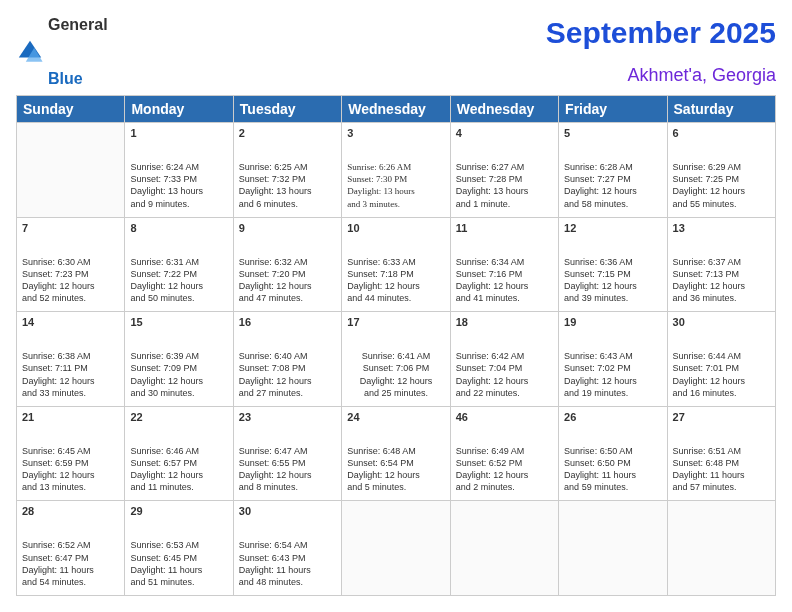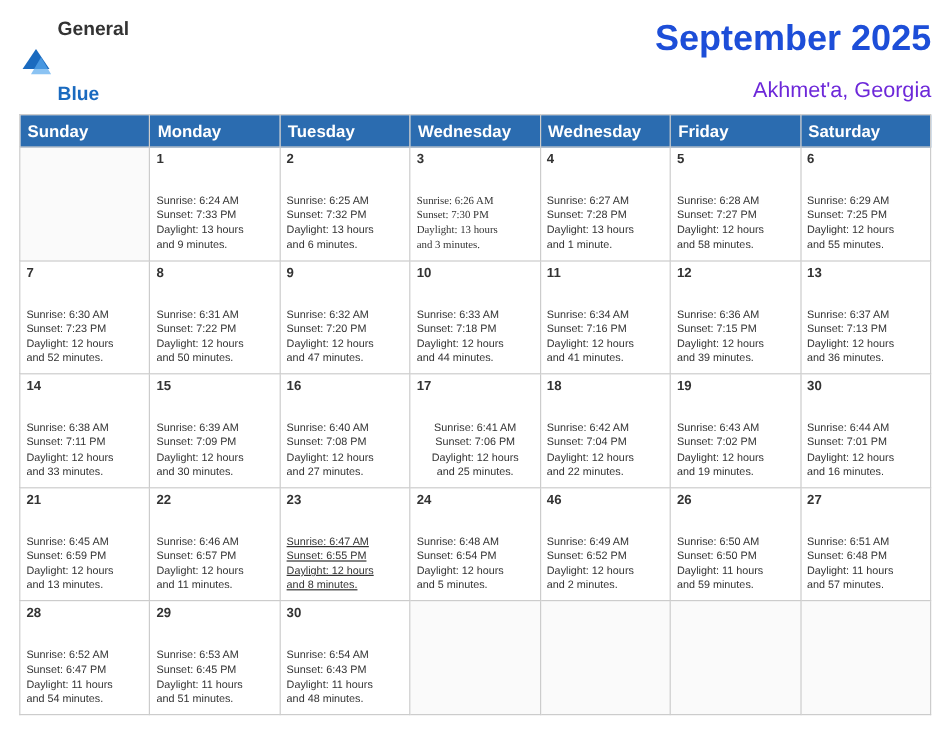--- a/index.html
+++ b/index.html
@@ -292,21 +292,21 @@
           </td>
           <td>
             <span class="day-num">22</span>
             <div class="day-info" style="white-space: pre-line;">Sunrise: 6:46 AM
 Sunset: 6:57 PM
 Daylight: 12 hours
 and 11 minutes.</div>
           </td>
           <td>
             <span class="day-num">23</span>
-            <div class="day-info" style="white-space: pre-line; text-decoration: underline;">Sunrise: 6:47 AM
+            <div class="day-info" style="white-space: pre-line;">Sunrise: 6:47 AM
 Sunset: 6:55 PM
 Daylight: 12 hours
 and 8 minutes.</div>
           </td>
           <td>
             <span class="day-num">24</span>
             <div class="day-info" style="white-space: pre-line;">Sunrise: 6:48 AM
 Sunset: 6:54 PM
 Daylight: 12 hours
 and 5 minutes.</div>

